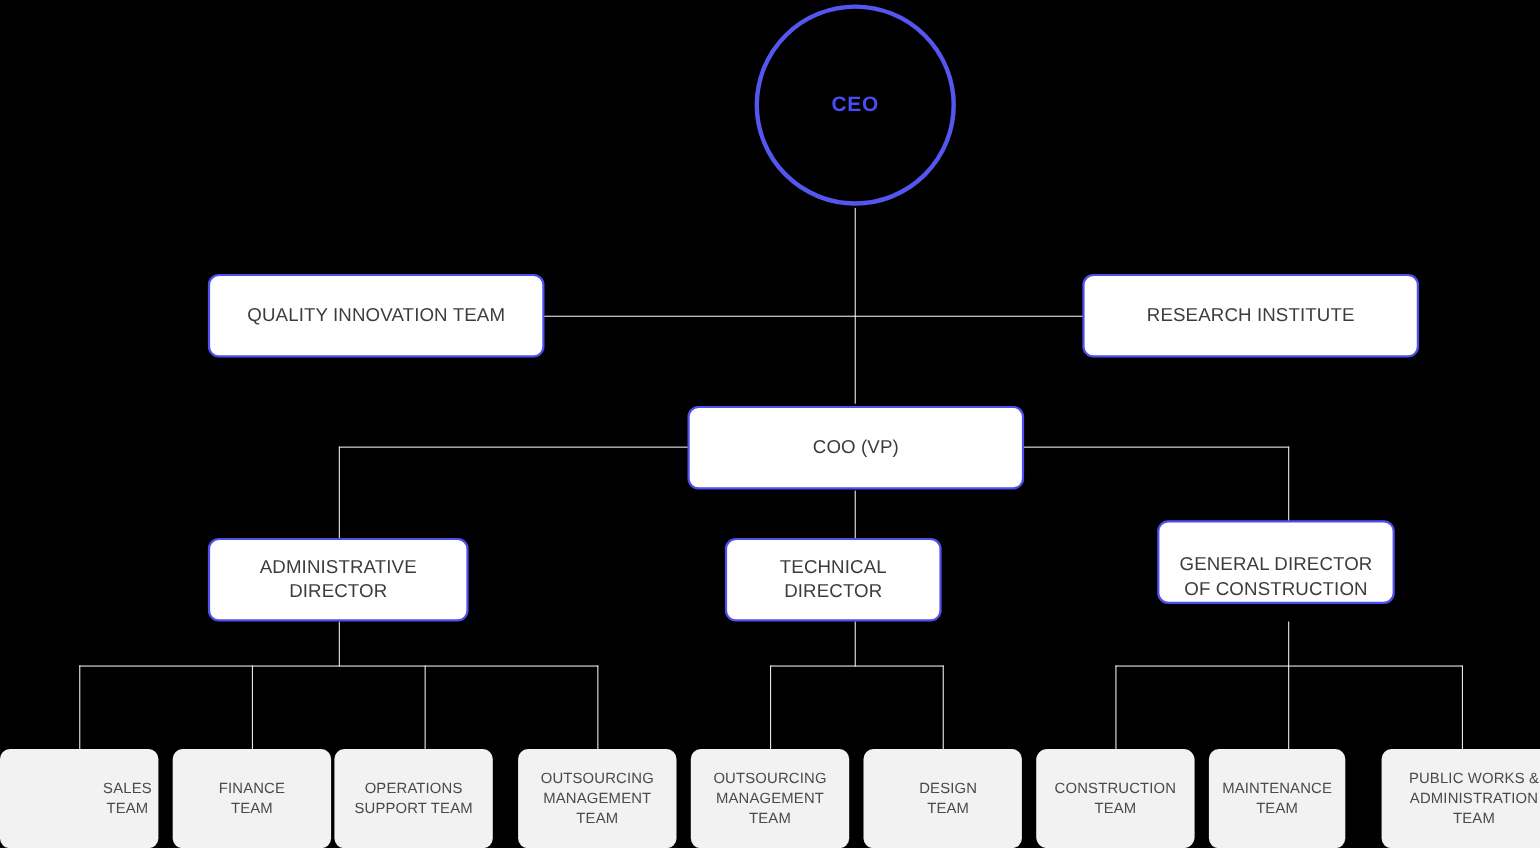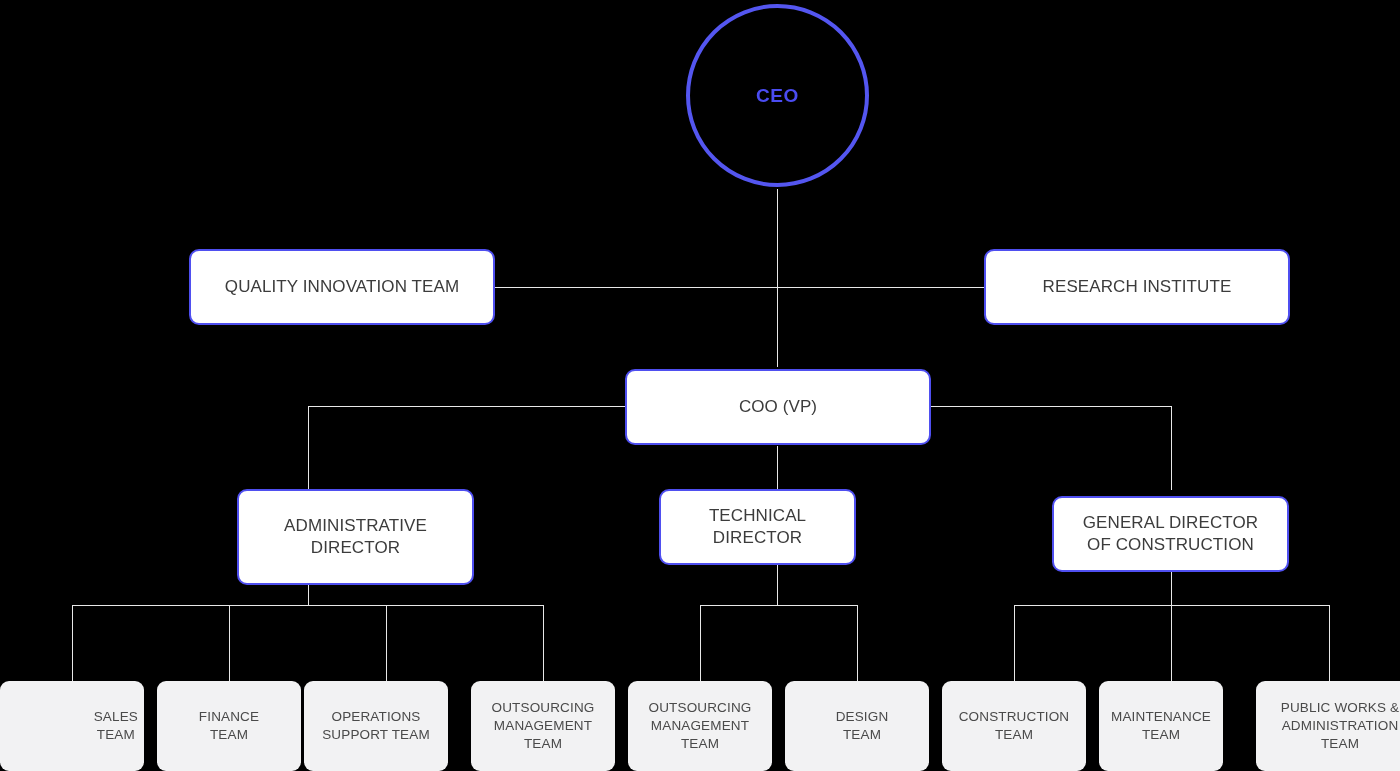--- a/index.html
+++ b/index.html
@@ -110,31 +110,31 @@
   </div>
 
   <div class="node node-box" style="left:984px; top:249px; width:306px; height:76px;">
     <span class="node-label">RESEARCH INSTITUTE</span>
   </div>
 
   <div class="node node-box" style="left:625px; top:369px; width:306px; height:76px;">
     <span class="node-label">COO (VP)</span>
   </div>
 
-  <div class="node node-box" style="left:189px; top:489px; width:237px; height:96px;margin-left:48px;">
+  <div class="node node-box" style="left:189px; top:489px; width:237px; height:76px;">
     <span class="node-label">ADMINISTRATIVE
 DIRECTOR</span>
   </div>
 
   <div class="node node-box" style="left:659px; top:489px; width:197px; height:76px;">
     <span class="node-label">TECHNICAL
 DIRECTOR</span>
   </div>
 
-  <div class="node node-box" style="left:1052px; top:496px; width:237px; height:76px;">
+  <div class="node node-box" style="left:1052px; top:473px; width:216px; height:76px;align-items:flex-end;">
     <span class="node-label">GENERAL DIRECTOR
 OF CONSTRUCTION</span>
   </div>
 
   <div class="node node-leaf" style="left:0px; top:681px; width:144px; height:90px;justify-content:flex-end;">
     <span class="node-label">SALES
 TEAM</span>
   </div>
 
   <div class="node node-leaf" style="left:157px; top:681px; width:144px; height:90px;">
@@ -157,21 +157,21 @@
     <span class="node-label">OUTSOURCING
 MANAGEMENT
 TEAM</span>
   </div>
 
   <div class="node node-leaf" style="left:785px; top:681px; width:144px; height:90px;padding-left:16px;">
     <span class="node-label">DESIGN
 TEAM</span>
   </div>
 
-  <div class="node node-leaf" style="left:942px; top:681px; width:144px; height:90px;">
+  <div class="node node-leaf" style="left:942px; top:681px; width:144px; height:90px;border-radius:10px;">
     <span class="node-label">CONSTRUCTION
 TEAM</span>
   </div>
 
   <div class="node node-leaf" style="left:1099px; top:681px; width:124px; height:90px;">
     <span class="node-label">MAINTENANCE
 TEAM</span>
   </div>
 
   <div class="node node-leaf" style="left:1256px; top:681px; width:168px; height:90px;">

